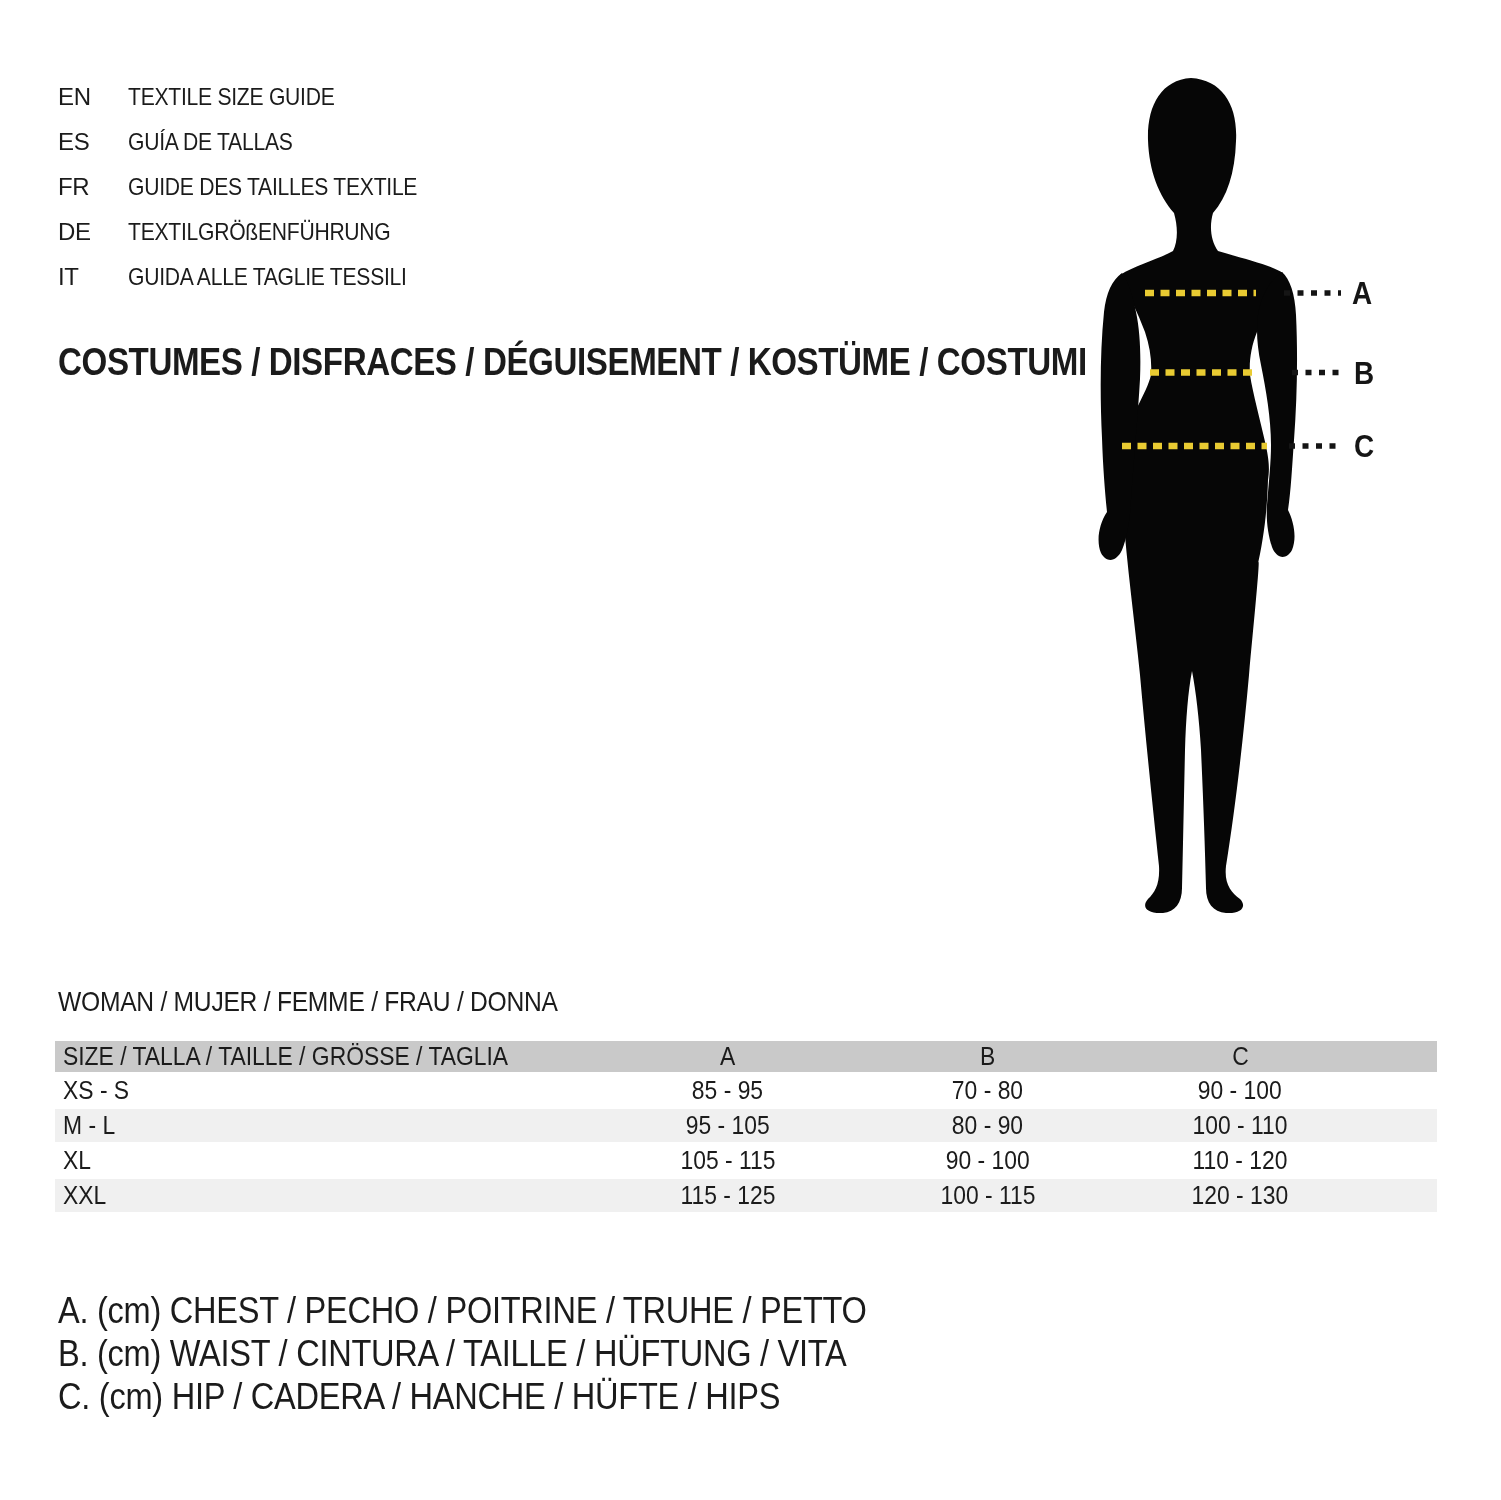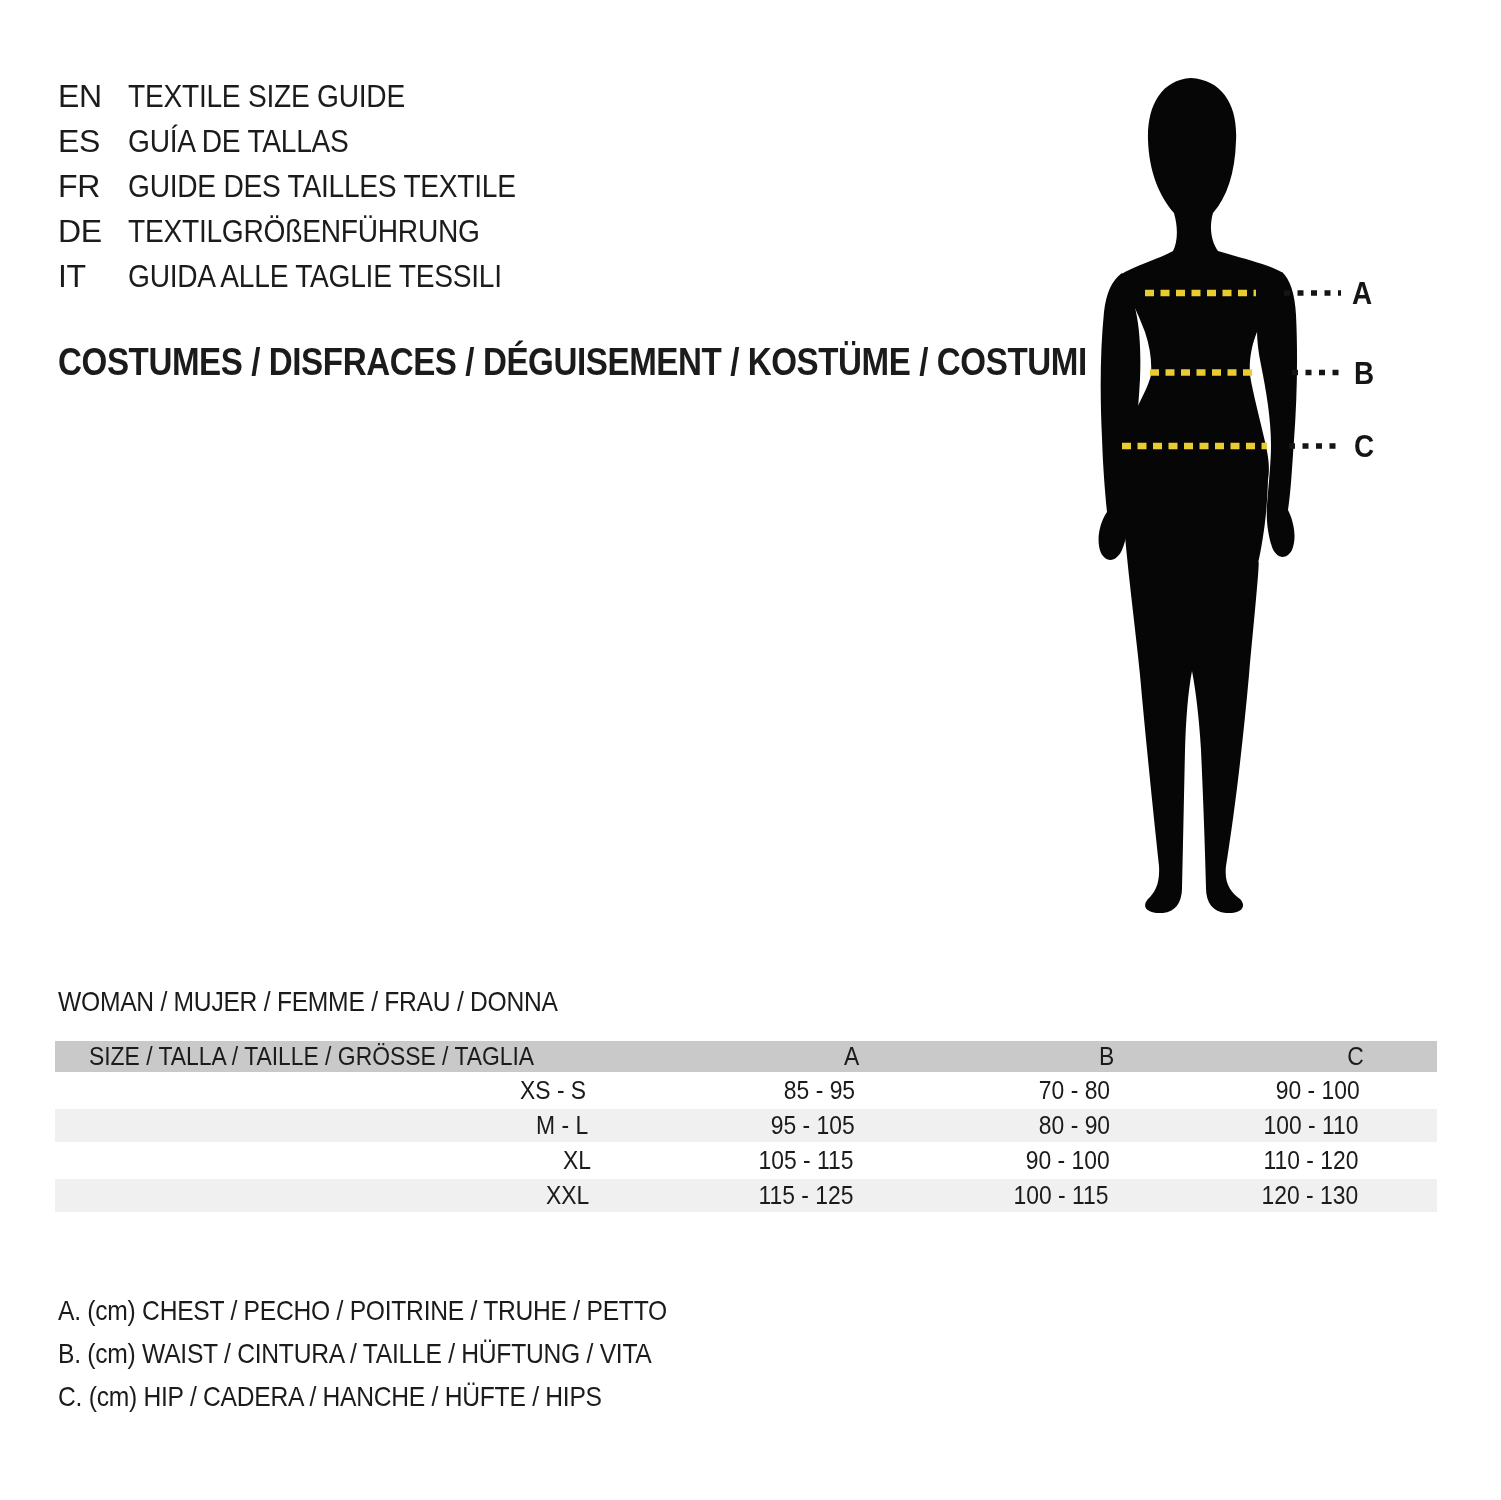--- a/index.html
+++ b/index.html
@@ -7,55 +7,55 @@
     position:relative;width:1501px;height:1500px;background:#ffffff;overflow:hidden;
     font-family:"Liberation Sans", sans-serif;color:#1b1b1b;
     -webkit-font-smoothing:antialiased;
   }
   
   .cnd{display:inline-block;transform:scaleX(0.88);transform-origin:0 50%;white-space:nowrap;}
   .cndc{display:inline-block;transform:scaleX(0.88);transform-origin:50% 50%;white-space:nowrap;}
 
   
   .lang-block{position:absolute;left:58px;top:74px;}
-  .lang-row{display:flex;height:45px;line-height:45px;font-size:32px;font-weight:500;letter-spacing:-0.3px;}
+  .lang-row{display:flex;height:45px;line-height:45px;font-size:24px;font-weight:500;letter-spacing:-0.3px;}
   .lang-code{width:70px;flex:0 0 70px;}
   .category-title{
     position:absolute;left:58px;top:340px;font-size:39px;font-weight:700;
     letter-spacing:-0.5px;white-space:nowrap;text-decoration:underline;
   }
   .category-title .cnd{transform:scaleX(0.85);}
 
   
   .figure-wrap{position:absolute;left:1040px;top:60px;width:420px;height:880px;}
   .figure-wrap svg{display:block;width:420px;height:880px;}
   .measure-label{font-size:31px;font-weight:700;fill:#151515;}
 
   
   .section-title{position:absolute;left:58px;top:986px;font-size:28px;letter-spacing:-0.3px;white-space:nowrap;text-align:right;}
 
   
   .size-table-wrap{position:absolute;left:55px;top:1041px;width:1382px;}
   table.size-table{border-collapse:separate;border-spacing:0;width:1382px;table-layout:fixed;font-size:26px;}
   table.size-table th, table.size-table td{
-    padding:0;margin:0;font-weight:400;border-bottom:2px solid #ffffff;vertical-align:middle;text-align:right;
+    padding:0;margin:0;font-weight:400;border-bottom:2px solid #ffffff;vertical-align:middle;
   }
   table.size-table th{height:31px;}
   table.size-table td{height:33px;margin-top:17px;}
   .col-size{width:540px;}
   .col-a{width:265px;}
   .col-b{width:255px;}
   .col-c{width:250px;}
   .col-spacer{width:72px;}
   .cell-size{text-align:left;padding-left:8px !important;}
   .cell-num{text-align:center;}
 
   
   .legend-block{position:absolute;left:58px;top:1289px;}
-  .legend-line{height:43px;line-height:43px;font-size:28px;letter-spacing:-0.3px;white-space:nowrap;}
+  .legend-line{height:43px;line-height:43px;font-size:37px;letter-spacing:-0.3px;white-space:nowrap;}
 </style>
 </head>
 <body>
 
 <div class="canvas">
 
   <div class="lang-block">
     <div class="lang-row">
       <span class="lang-code">EN</span>
       <span class="lang-label cnd">TEXTILE SIZE GUIDE</span>

